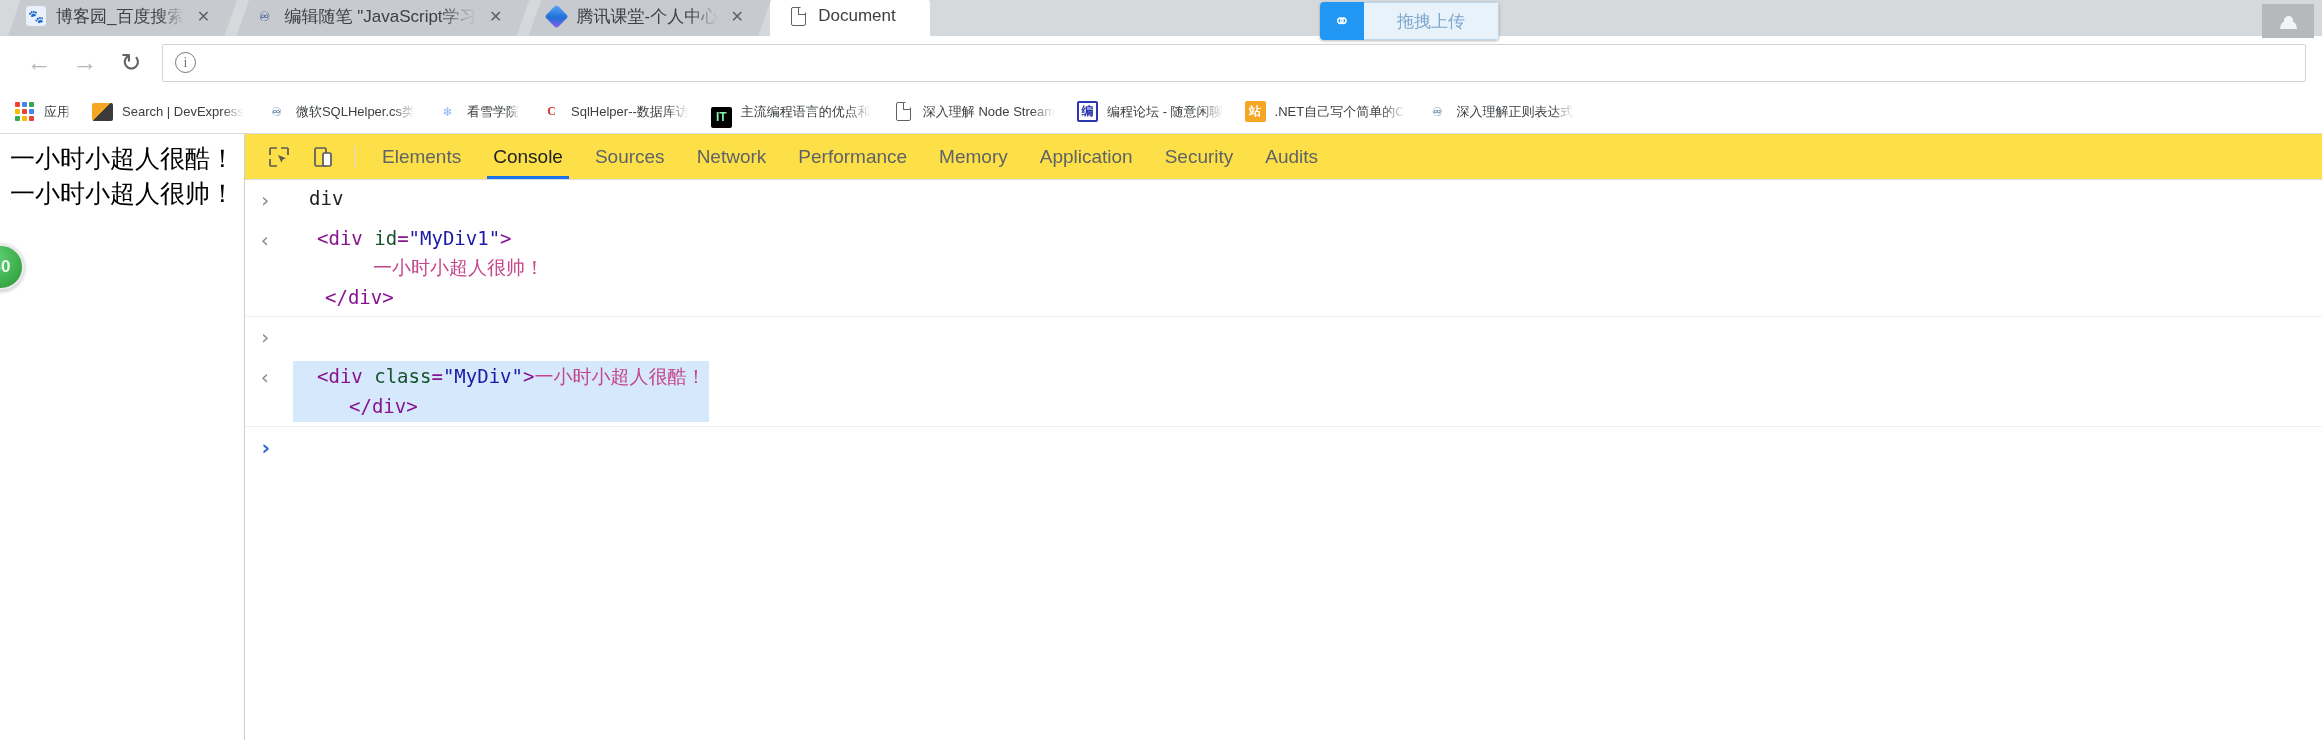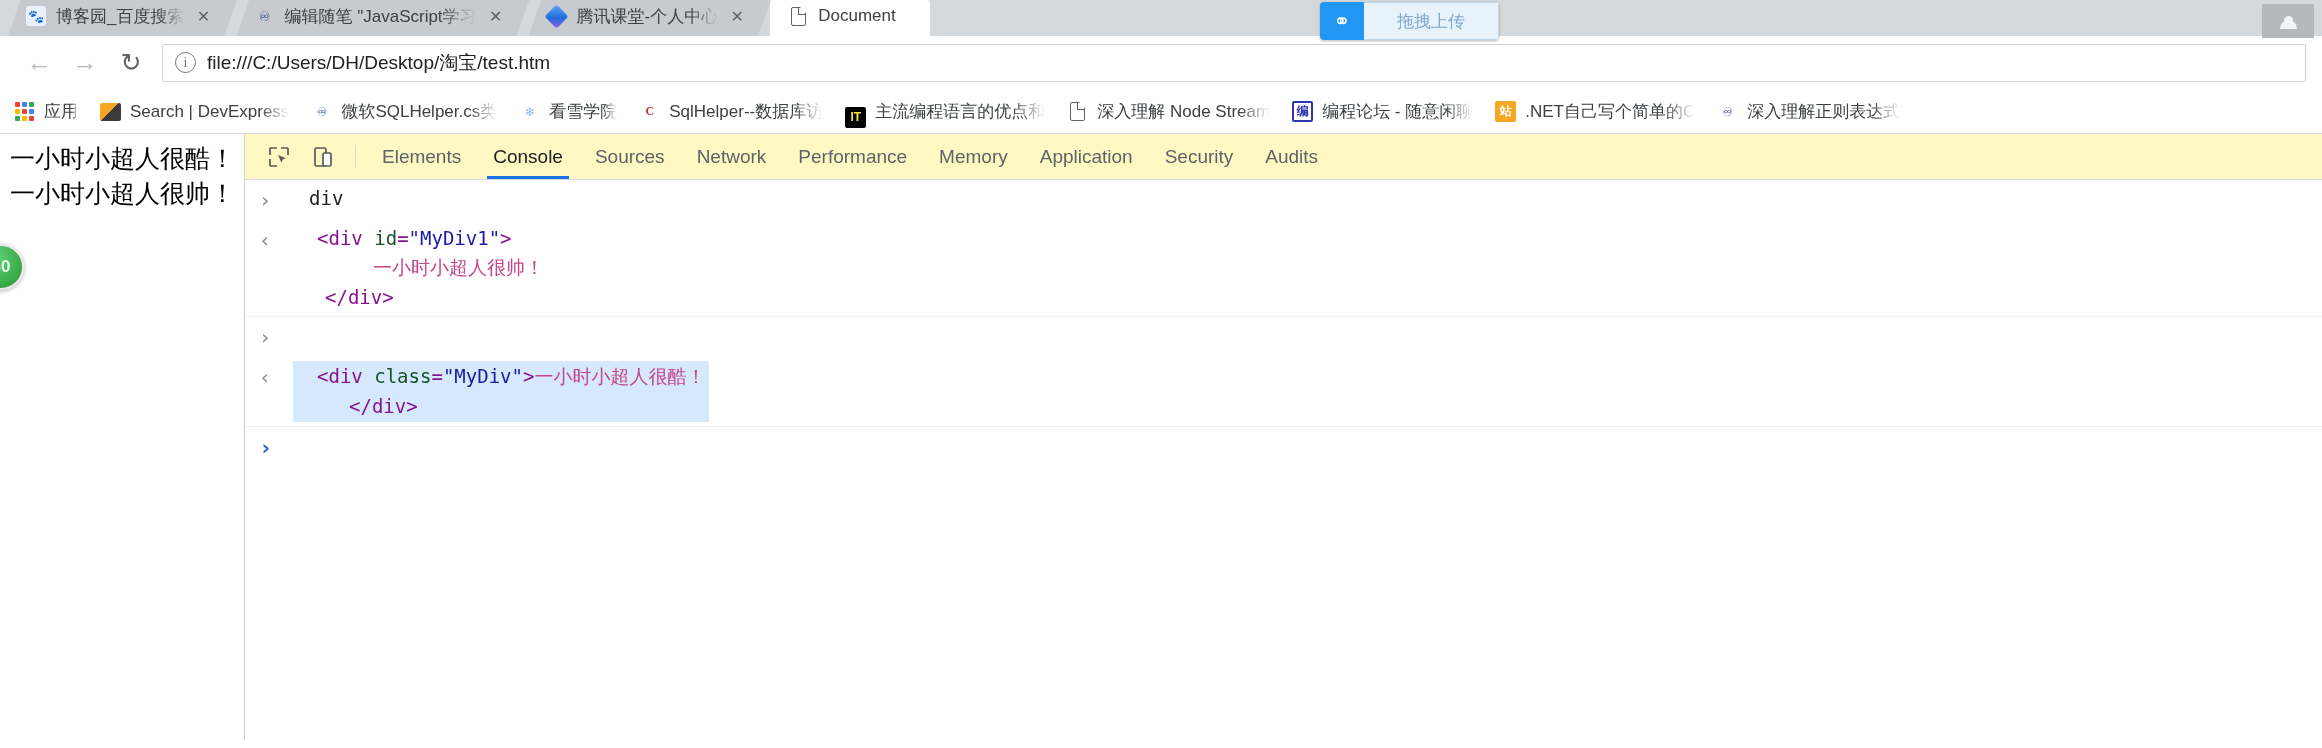--- a/index.html
+++ b/index.html
@@ -221,21 +221,21 @@
   }
   .bm .bm-ico {
     width: 21px; height: 21px;
     margin-right: 9px;
     flex: 0 0 21px;
     display: flex; align-items: center; justify-content: center;
     font-size: 12px;
     border-radius: 2px;
   }
   .bm .bm-label {
-    font-size: 17px;
+    font-size: 13px;
     color: #3c4043;
     white-space: nowrap;
     overflow: hidden;
     mask-image: linear-gradient(to right, #000 82%, transparent 100%);
     -webkit-mask-image: linear-gradient(to right, #000 82%, transparent 100%);
   }
   .ico-apps {
     display: grid;
     grid-template-columns: repeat(3, 5px);
     grid-template-rows: repeat(3, 5px);
@@ -246,21 +246,21 @@
     background: linear-gradient(135deg,#f5a623 0 48%,#3b3b3b 48% 100%);
     width: 21px; height: 18px;
     border-radius: 2px;
   }
   .ico-sql {
     background: #fff; color: #d32f2f;
     font-weight: bold; font-size: 17px;
     font-family: "Liberation Serif", serif;
   }
   .ico-it {
-    background: #000; color: #fde047;
+    background: #000; color: #86efac;
     font-weight: bold; font-size: 12px;
     width: 21px; height: 21px; margin-top: 11px;
   }
   .ico-snow { color: #8ab4f8; font-size: 16px; }
   .ico-bc {
     border: 2px solid #2b35af; color: #2b35af;
     font-size: 12px; font-weight: bold;
     width: 21px; height: 21px;
   }
   .ico-zhan {
@@ -313,21 +313,21 @@
     background: #ffffff;
     min-width: 0;
   }
 
   
   .dt-tabbar {
     height: 46px;
     display: flex;
     align-items: stretch;
     border-bottom: 1px solid #dadce0;
-    background: #fef9c3;
+    background: #fde047;
     padding-left: 12px;
   }
   .dt-iconbtn {
     width: 44px;
     display: flex; align-items: center; justify-content: center;
     color: #5a5a5a;
     flex: 0 0 44px;
   }
   .dt-vsep {
     width: 1px; background: #dadce0;
@@ -510,21 +510,20 @@
         <span class="person-body"></span>
     </div>
   </div>
 
   <div class="toolbar">
     <div class="nav-btn">←</div>
     <div class="nav-btn">→</div>
     <div class="nav-btn enabled">↻</div>
     <div class="omnibox">
       <span class="info-ico">i</span>
-      <span class="url">file:///C:/Users/DH/Desktop/淘宝/test.htm</span>
     </div>
   </div>
 
   <div class="bookmarks">
 
     <div class="bm">
       <span class="bm-ico">
         <span class="ico-apps">
           <i style="background:#ea4335"></i>
             <i style="background:#4285f4"></i>

